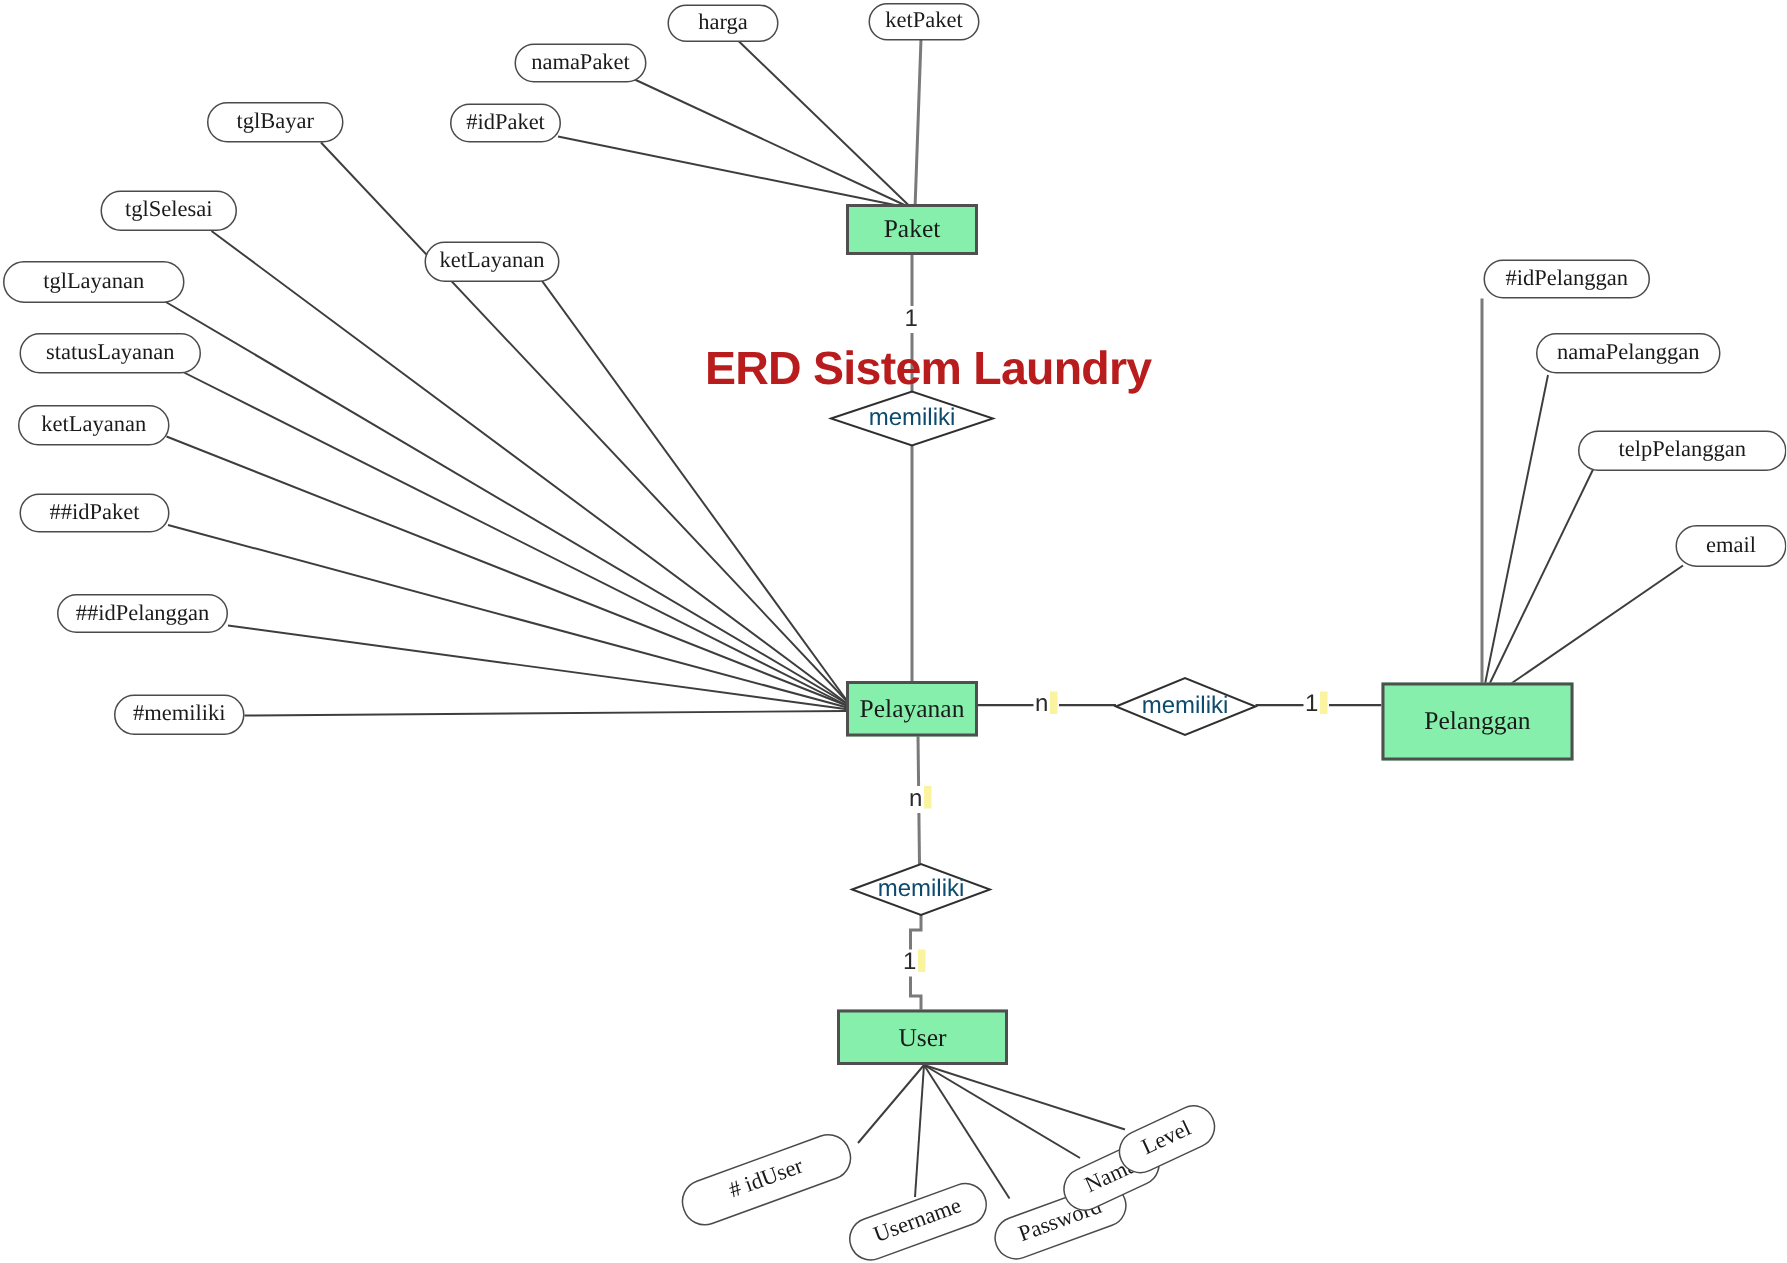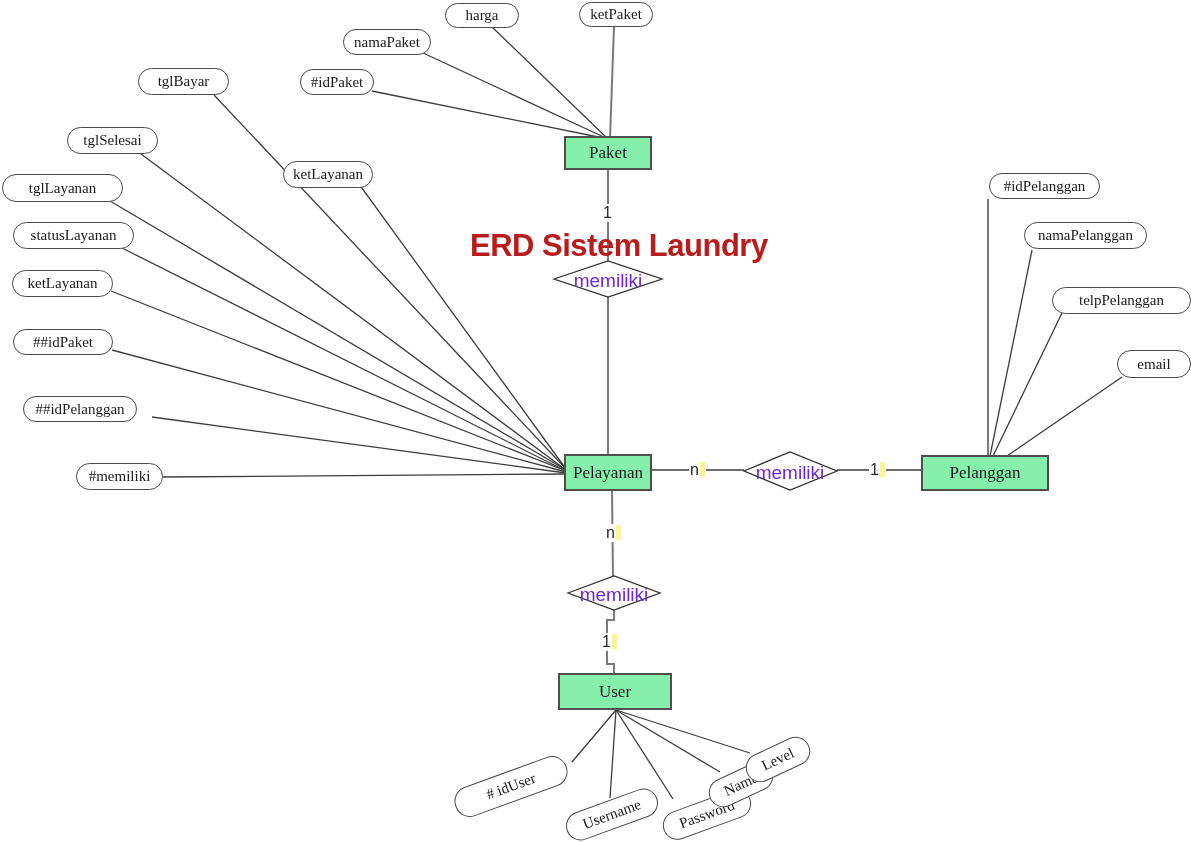--- a/index.html
+++ b/index.html
@@ -12,21 +12,21 @@
           border:2px solid #4f4f4f;display:flex;align-items:center;justify-content:center;
           font-size:17px;color:#1a1a1a;}
   
   .oval{position:absolute;z-index:4;box-sizing:border-box;background:#ffffff;
         border:1.4px solid #4a4a4a;border-radius:15px;display:flex;align-items:center;
         justify-content:center;font-size:15px;color:#1a1a1a;white-space:nowrap;}
   .rot20{transform:rotate(-20deg);}
   .rot25{transform:rotate(-25deg);}
   
   .dlabel{position:absolute;z-index:4;width:104px;text-align:center;
-          font-family:"Liberation Sans","DejaVu Sans",sans-serif;font-size:19px;color:#6d28d9;}
+          font-family:"Liberation Sans","DejaVu Sans",sans-serif;font-size:16px;color:#0c4a6e;}
   
   .card{position:absolute;z-index:4;background:#ffffff;padding:0 1px;
         font-family:"Liberation Sans","DejaVu Sans",sans-serif;font-size:16px;color:#2a2a2a;}
   .card.hl::after{content:"";display:inline-block;width:5px;height:15px;
         background:#faf3a0;vertical-align:-2px;margin-left:1px;}
   
   .title{position:absolute;left:470px;top:228px;z-index:6;
          font-family:"Liberation Sans","DejaVu Sans",sans-serif;font-weight:bold;
          font-size:31px;letter-spacing:-0.5px;color:#b91c1c;white-space:nowrap;}
   
@@ -85,21 +85,21 @@
       <polygon points="554,279 608,261 662,279 608,297"></polygon>
       <polygon points="744,471 790,452 837,471 790,490"></polygon>
       <polygon points="568,593 614,576 660,593 614,610"></polygon>
     </g>
   </svg>
 
   <div class="title">ERD Sistem Laundry</div>
 
   <div class="entity" style="left:564px;top:136px;width:88px;height:34px;">Paket</div>
   <div class="entity" style="left:564px;top:454px;width:88px;height:37px;">Pelayanan</div>
-  <div class="entity" style="left:921px;top:455px;width:128px;height:36px;">Pelanggan</div>
+  <div class="entity" style="left:921px;top:455px;width:128px;height:52px;">Pelanggan</div>
   <div class="entity" style="left:558px;top:673px;width:114px;height:37px;">User</div>
 
   <div class="dlabel" style="left:556px;top:270px;">memiliki</div>
   <div class="dlabel" style="left:738px;top:462px;">memiliki</div>
   <div class="dlabel" style="left:562px;top:584px;">memiliki</div>
 
   <span class="card" style="left:602px;top:204px;">1</span>
   <span class="card hl" style="left:689px;top:461px;">n</span>
   <span class="card hl" style="left:869px;top:461px;">1</span>
   <span class="card hl" style="left:605px;top:524px;">n</span>
@@ -109,21 +109,21 @@
   <div class="oval" style="left:579px;top:2px;width:74px;height:25px;">ketPaket</div>
   <div class="oval" style="left:343px;top:29px;width:88px;height:26px;">namaPaket</div>
   <div class="oval" style="left:300px;top:69px;width:74px;height:26px;">#idPaket</div>
 
   <div class="oval" style="left:138px;top:68px;width:91px;height:27px;">tglBayar</div>
   <div class="oval" style="left:67px;top:127px;width:91px;height:27px;">tglSelesai</div>
   <div class="oval" style="left:2px;top:174px;width:121px;height:28px;text-align:right;">tglLayanan</div>
   <div class="oval" style="left:13px;top:222px;width:121px;height:27px;">statusLayanan</div>
   <div class="oval" style="left:12px;top:270px;width:101px;height:27px;">ketLayanan</div>
   <div class="oval" style="left:13px;top:329px;width:100px;height:26px;">##idPaket</div>
-  <div class="oval" style="left:23px;top:396px;width:114px;height:26px;">##idPelanggan</div>
+  <div class="oval" style="left:38px;top:396px;width:114px;height:26px;">##idPelanggan</div>
   <div class="oval" style="left:76px;top:463px;width:87px;height:27px;">#memiliki</div>
   <div class="oval" style="left:283px;top:136px;width:90px;height:27px;margin-top:25px;">ketLayanan</div>
 
   <div class="oval" style="left:989px;top:173px;width:111px;height:26px;">#idPelanggan</div>
   <div class="oval" style="left:1024px;top:222px;width:123px;height:27px;">namaPelanggan</div>
   <div class="oval" style="left:1052px;top:287px;width:139px;height:27px;">telpPelanggan</div>
   <div class="oval" style="left:1117px;top:350px;width:74px;height:28px;">email</div>
 
   <div class="oval rot20" style="left:452px;top:771px;width:118px;height:31px;"># idUser</div>
   <div class="oval rot20" style="left:564px;top:800px;width:96px;height:29px;">Username</div>

